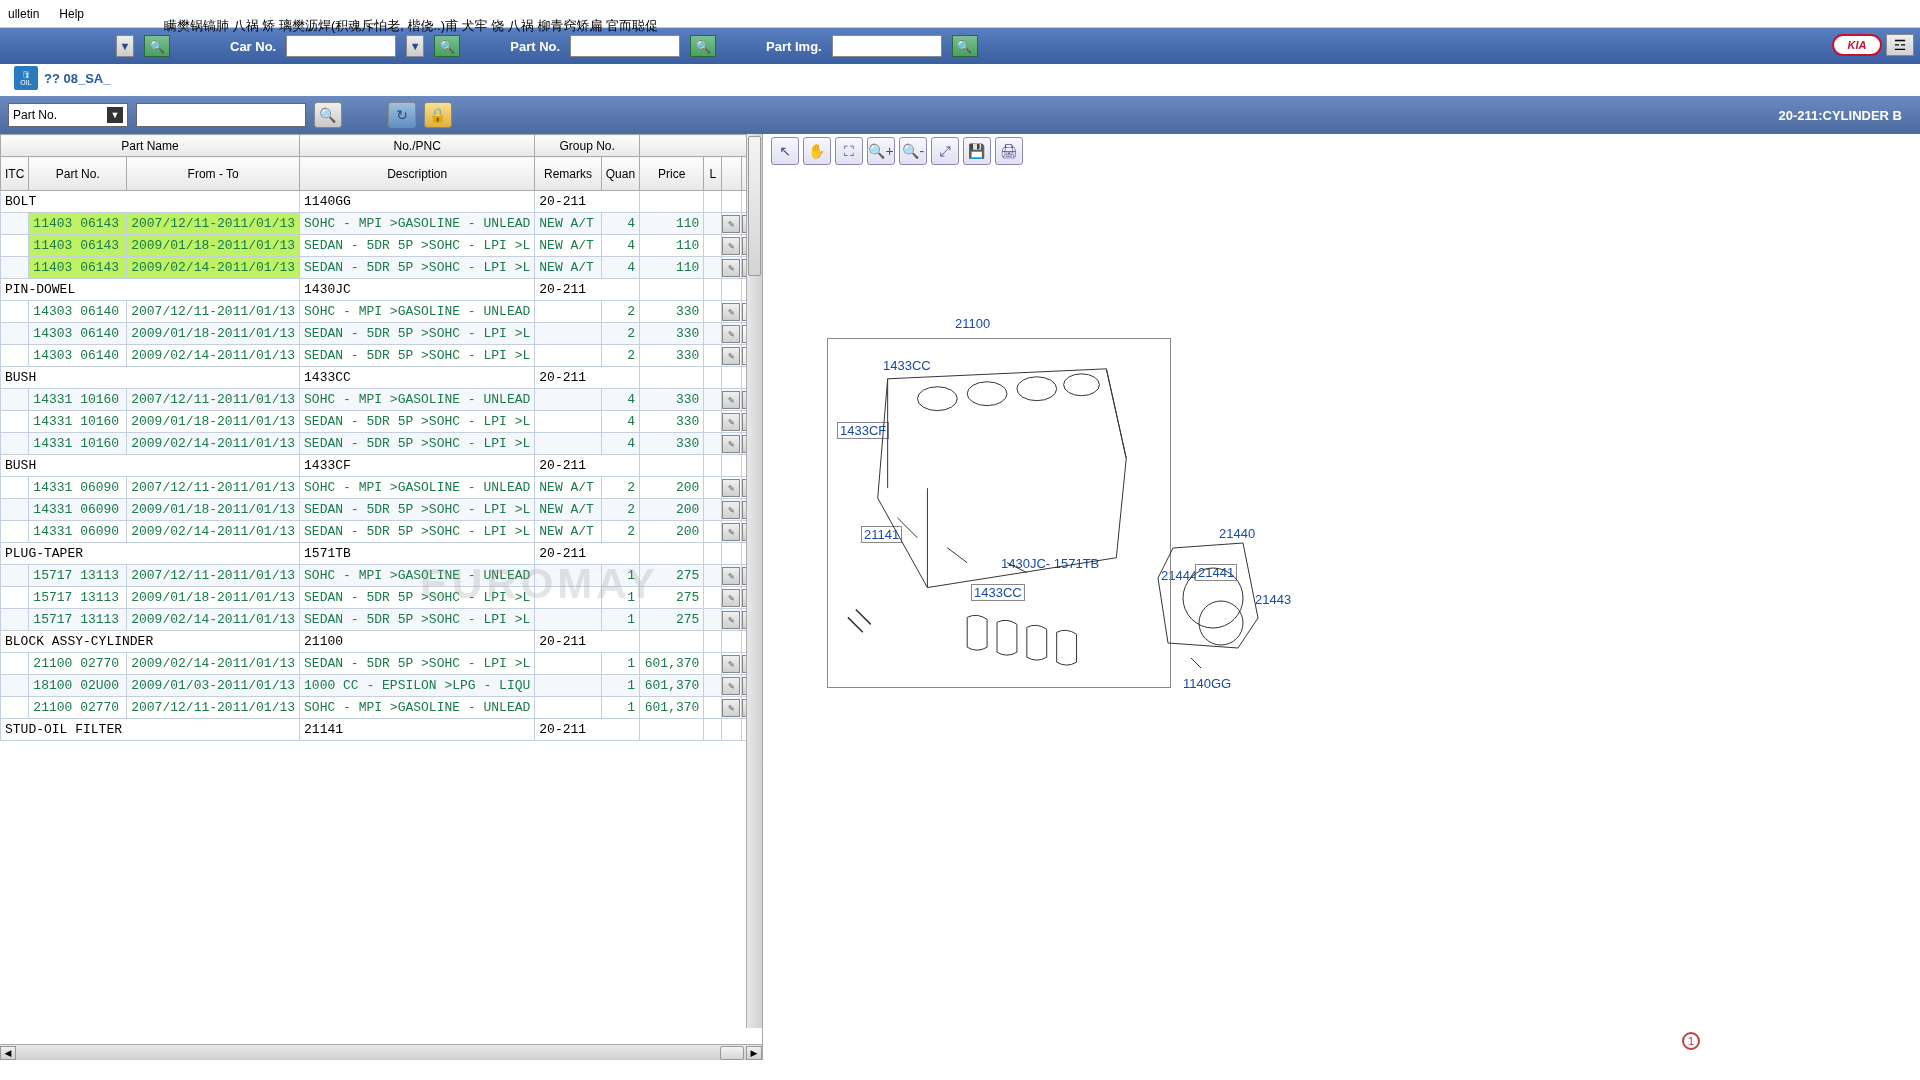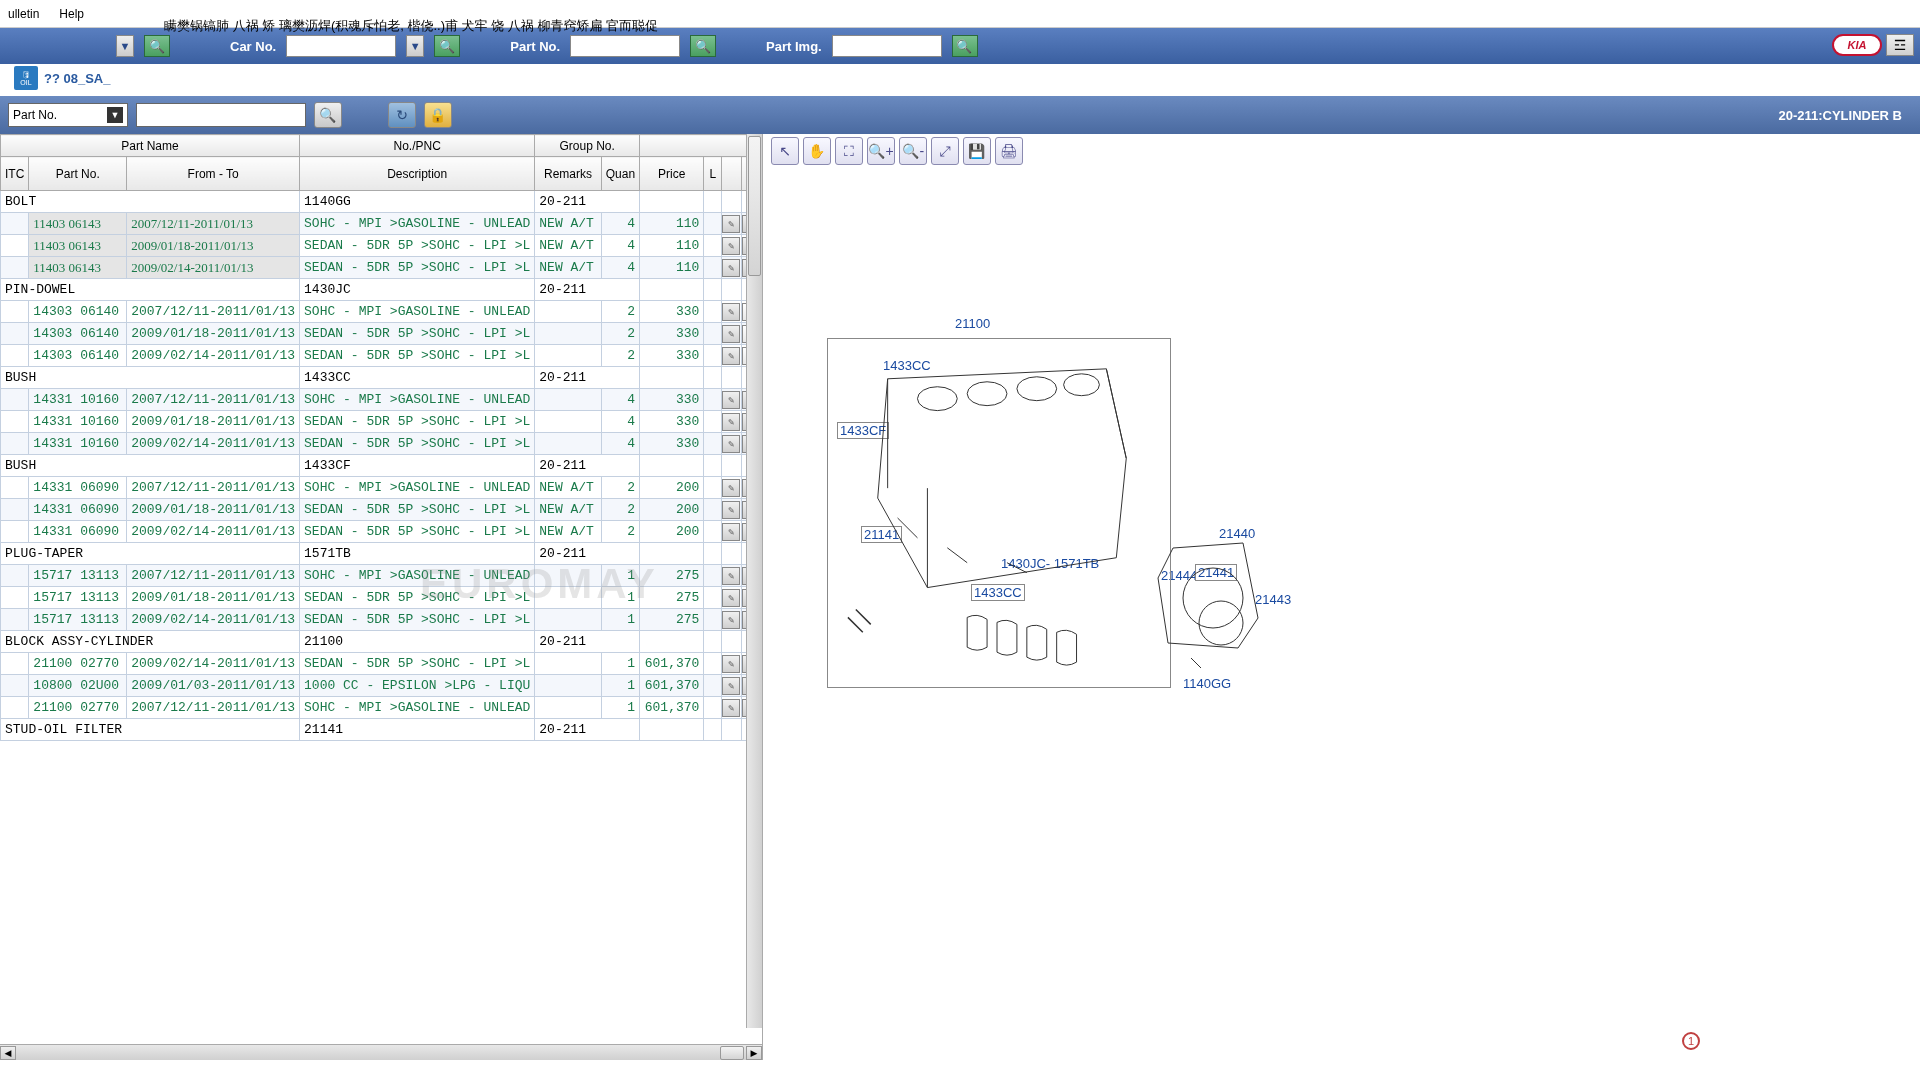--- a/index.html
+++ b/index.html
@@ -41,21 +41,21 @@
 .grid-wrap { flex: 1; overflow: hidden; position: relative; }
 table.parts { width: 100%; border-collapse: collapse; font-family: "Courier New", monospace; font-size: 13px; }
 table.parts th { background: linear-gradient(#fdfdfd,#e8e8e8); border: 1px solid #aaa; padding: 3px 4px; font-weight: normal; font-family: Arial; font-size: 12px; }
 table.parts td { border: 1px solid #c4d0e0; padding: 2px 4px; height: 22px; white-space: nowrap; overflow: hidden; }
 .hdr1 th { height: 22px; }
 .hdr2 th { height: 34px; }
 
 tr.group td { background: #fff; color: #000; font-family: "Courier New", monospace; }
 tr.row-even td { background: #f4f7fc; }
 tr.row-odd td { background: #fff; }
-tr.hl td.pn-cell, tr.hl td.ft-cell { background: #e5e5e5; font-family: Liberation Serif, serif; }
+tr.hl td.pn-cell, tr.hl td.ft-cell { background: #bef264; }
 td.green { color: #1a7a4a; }
 td.num { text-align: right; padding-right: 6px; }
 .action-cell { padding: 0 !important; }
 .mini-btn { width: 18px; height: 18px; background: linear-gradient(#f0f0f0,#d0d0d0); border: 1px solid #888; display: inline-flex; align-items: center; justify-content: center; font-size: 10px; color: #555; cursor: pointer; margin: 0; }
 .mini-btn.multi { background: linear-gradient(#fff,#e8e8e8); }
 
 .vscroll { width: 16px; background: linear-gradient(90deg,#e8e8e8,#d0d0d0); position: absolute; right: 0; top: 0; bottom: 16px; border-left: 1px solid #aaa; }
 .vscroll .thumb { position: absolute; left: 1px; right: 1px; top: 2px; height: 140px; background: linear-gradient(#f4f4f4,#d4d4d4); border: 1px solid #999; border-radius: 2px; }
 .hscroll { height: 16px; background: linear-gradient(#e8e8e8,#d0d0d0); display: flex; align-items: center; border-top: 1px solid #aaa; }
 .hscroll .arr { width: 16px; height: 14px; background: linear-gradient(#f0f0f0,#d0d0d0); border: 1px solid #999; display: flex; align-items: center; justify-content: center; font-size: 9px; cursor: pointer; }
@@ -420,21 +420,21 @@
               <td class="green">SEDAN - 5DR 5P &gt;SOHC - LPI &gt;L</td>
               <td class="green"></td>
               <td class="green num">1</td>
               <td class="green num">601,370</td>
               <td></td>
               <td class="action-cell"><span class="mini-btn">✎</span></td>
               <td class="action-cell"><span class="mini-btn">▤</span></td>
             </tr>
             <tr class="row-even">
               <td></td>
-              <td class="green pn-cell">10800 02U00</td>
+              <td class="green pn-cell">18100 02U00</td>
               <td class="green ft-cell">2009/01/03-2011/01/13</td>
               <td class="green">1000 CC - EPSILON &gt;LPG - LIQU</td>
               <td class="green"></td>
               <td class="green num">1</td>
               <td class="green num">601,370</td>
               <td></td>
               <td class="action-cell"><span class="mini-btn">✎</span></td>
               <td class="action-cell"><span class="mini-btn">▤</span></td>
             </tr>
             <tr class="row-odd">

